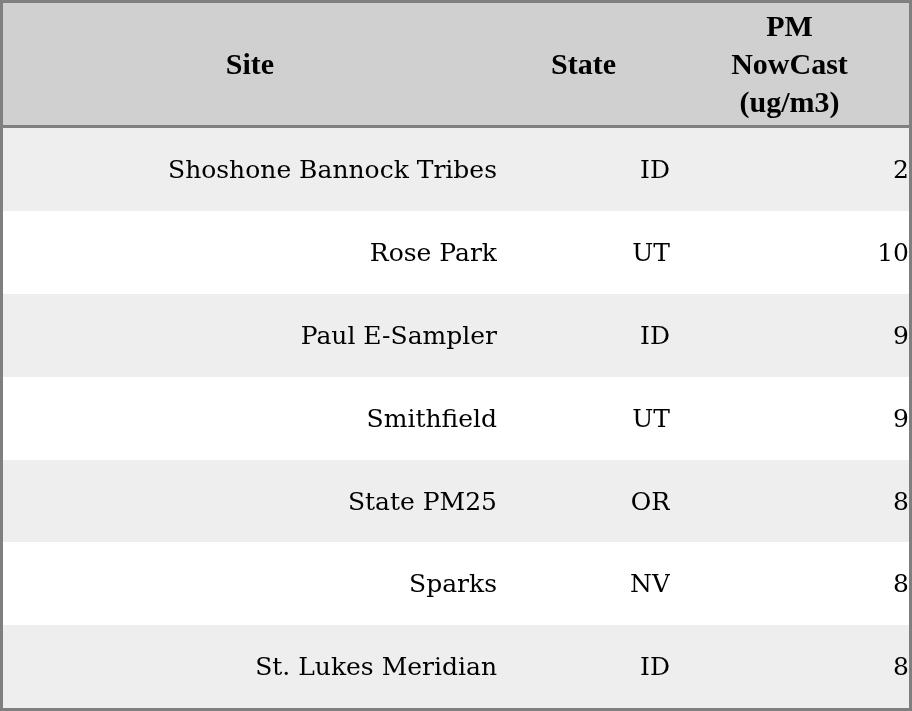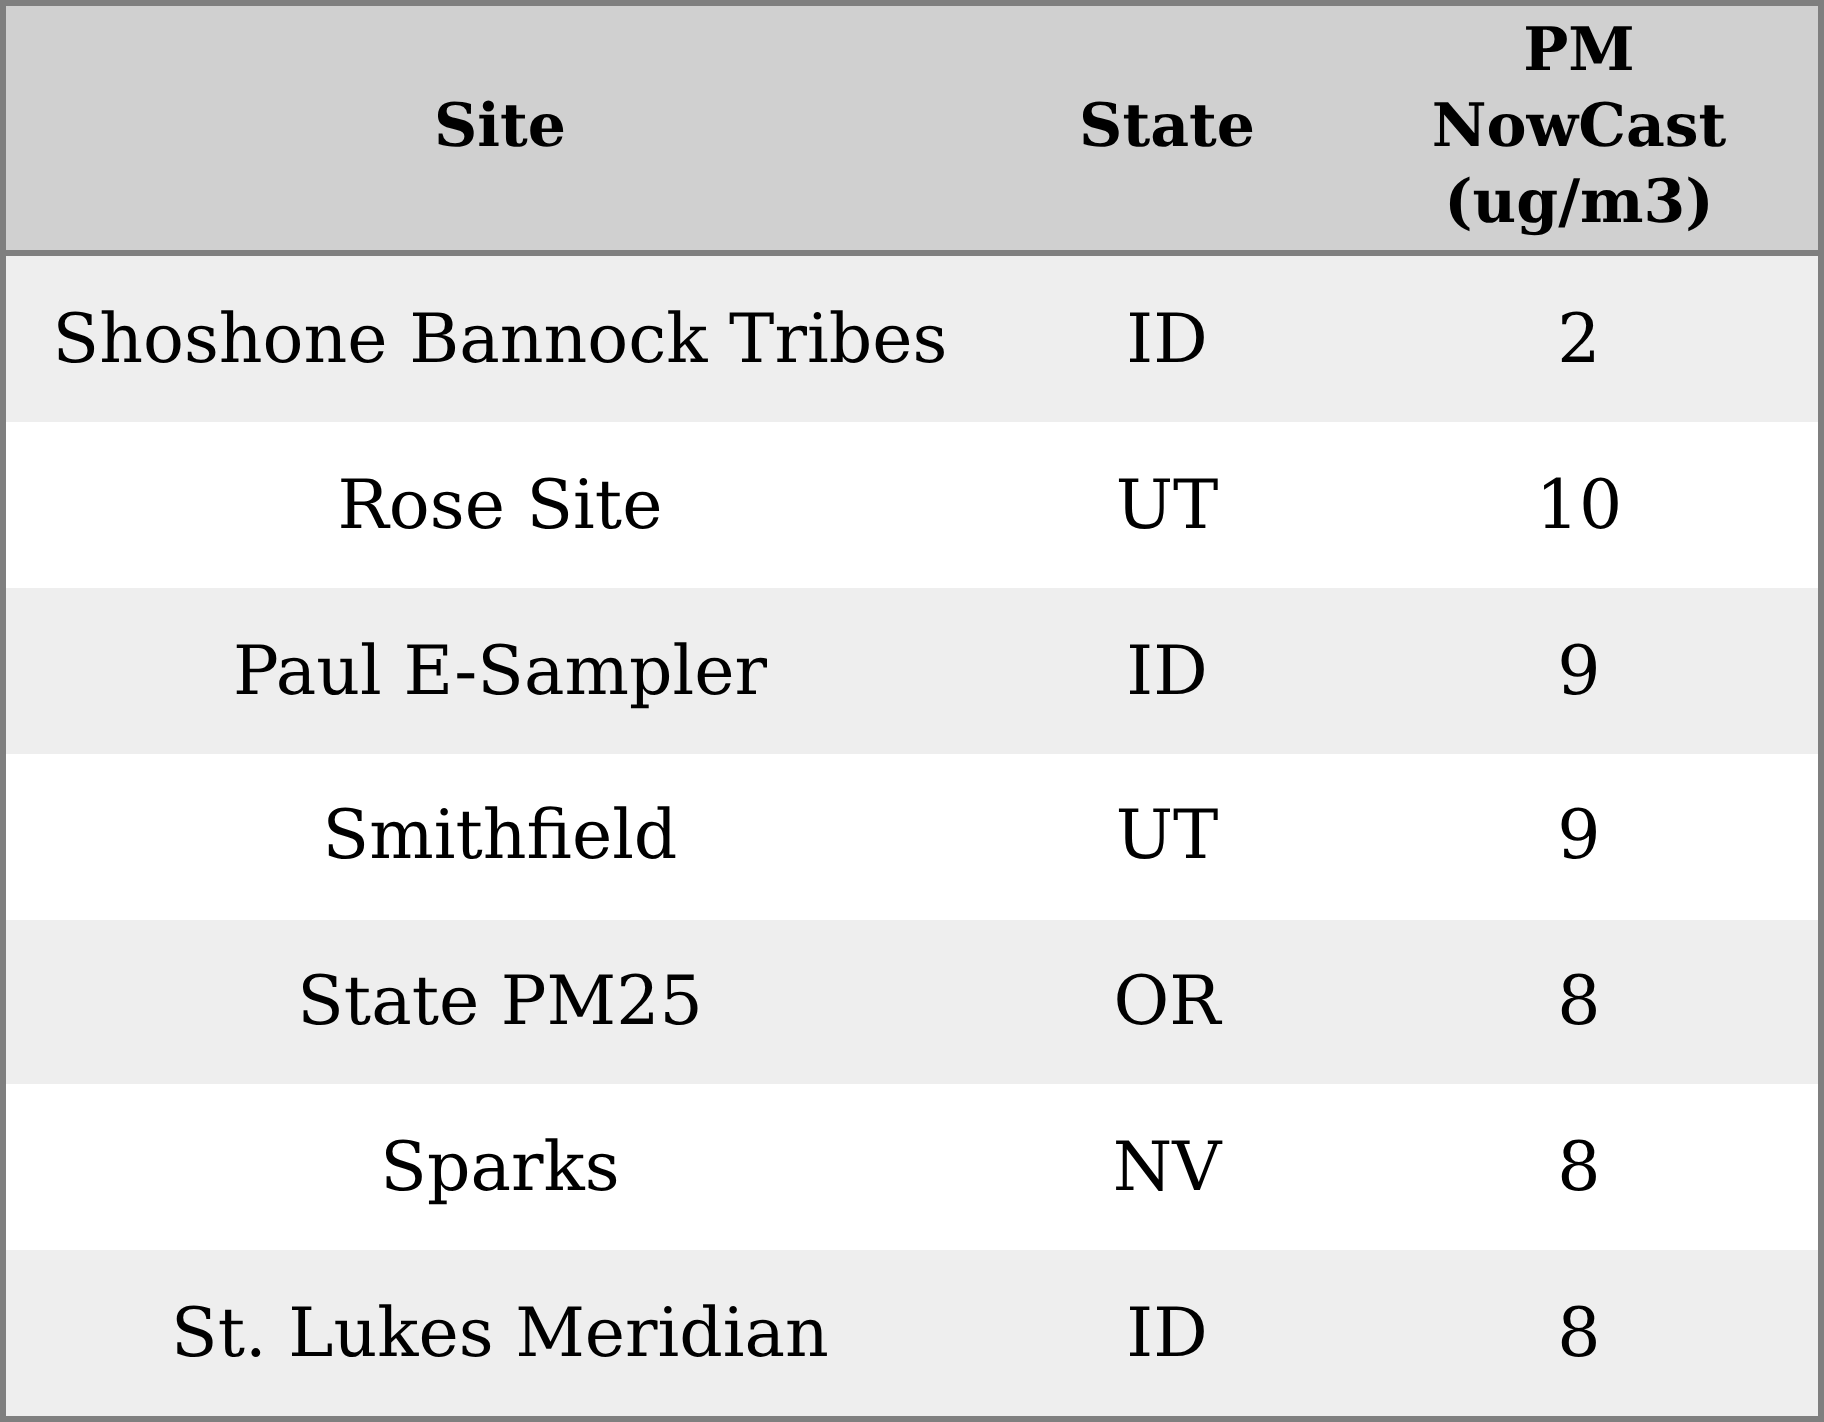--- a/index.html
+++ b/index.html
@@ -27,25 +27,26 @@
     height: 122px;
     background: #d0d0d0;
     border-bottom: 3px solid #7f7f7f;
     font-weight: bold;
     font-size: 30px;
     line-height: 38px;
     text-align: center;
     vertical-align: middle;
     white-space: pre-line;
     padding: 0;
+    font-family: Liberation Serif, serif;
   }
   table.pm-table td {
     height: 58px;
-    font-size: 34px;
-    text-align: center;
+    font-size: 25px;
+    text-align: right;
     vertical-align: middle;
     padding: 0;
     white-space: nowrap;
     overflow: hidden;
   }
   table.pm-table tbody tr:nth-child(odd) {
     background: #eeeeee;
   }
   table.pm-table tbody tr:nth-child(even) {
     background: #ffffff;
@@ -73,21 +74,21 @@
 (ug/m3)</th>
       </tr>
     </thead>
     <tbody>
       <tr>
         <td>Shoshone Bannock Tribes</td>
         <td>ID</td>
         <td>2</td>
       </tr>
       <tr>
-        <td>Rose Site</td>
+        <td>Rose Park</td>
         <td>UT</td>
         <td>10</td>
       </tr>
       <tr>
         <td>Paul E-Sampler</td>
         <td>ID</td>
         <td>9</td>
       </tr>
       <tr>
         <td>Smithfield</td>

